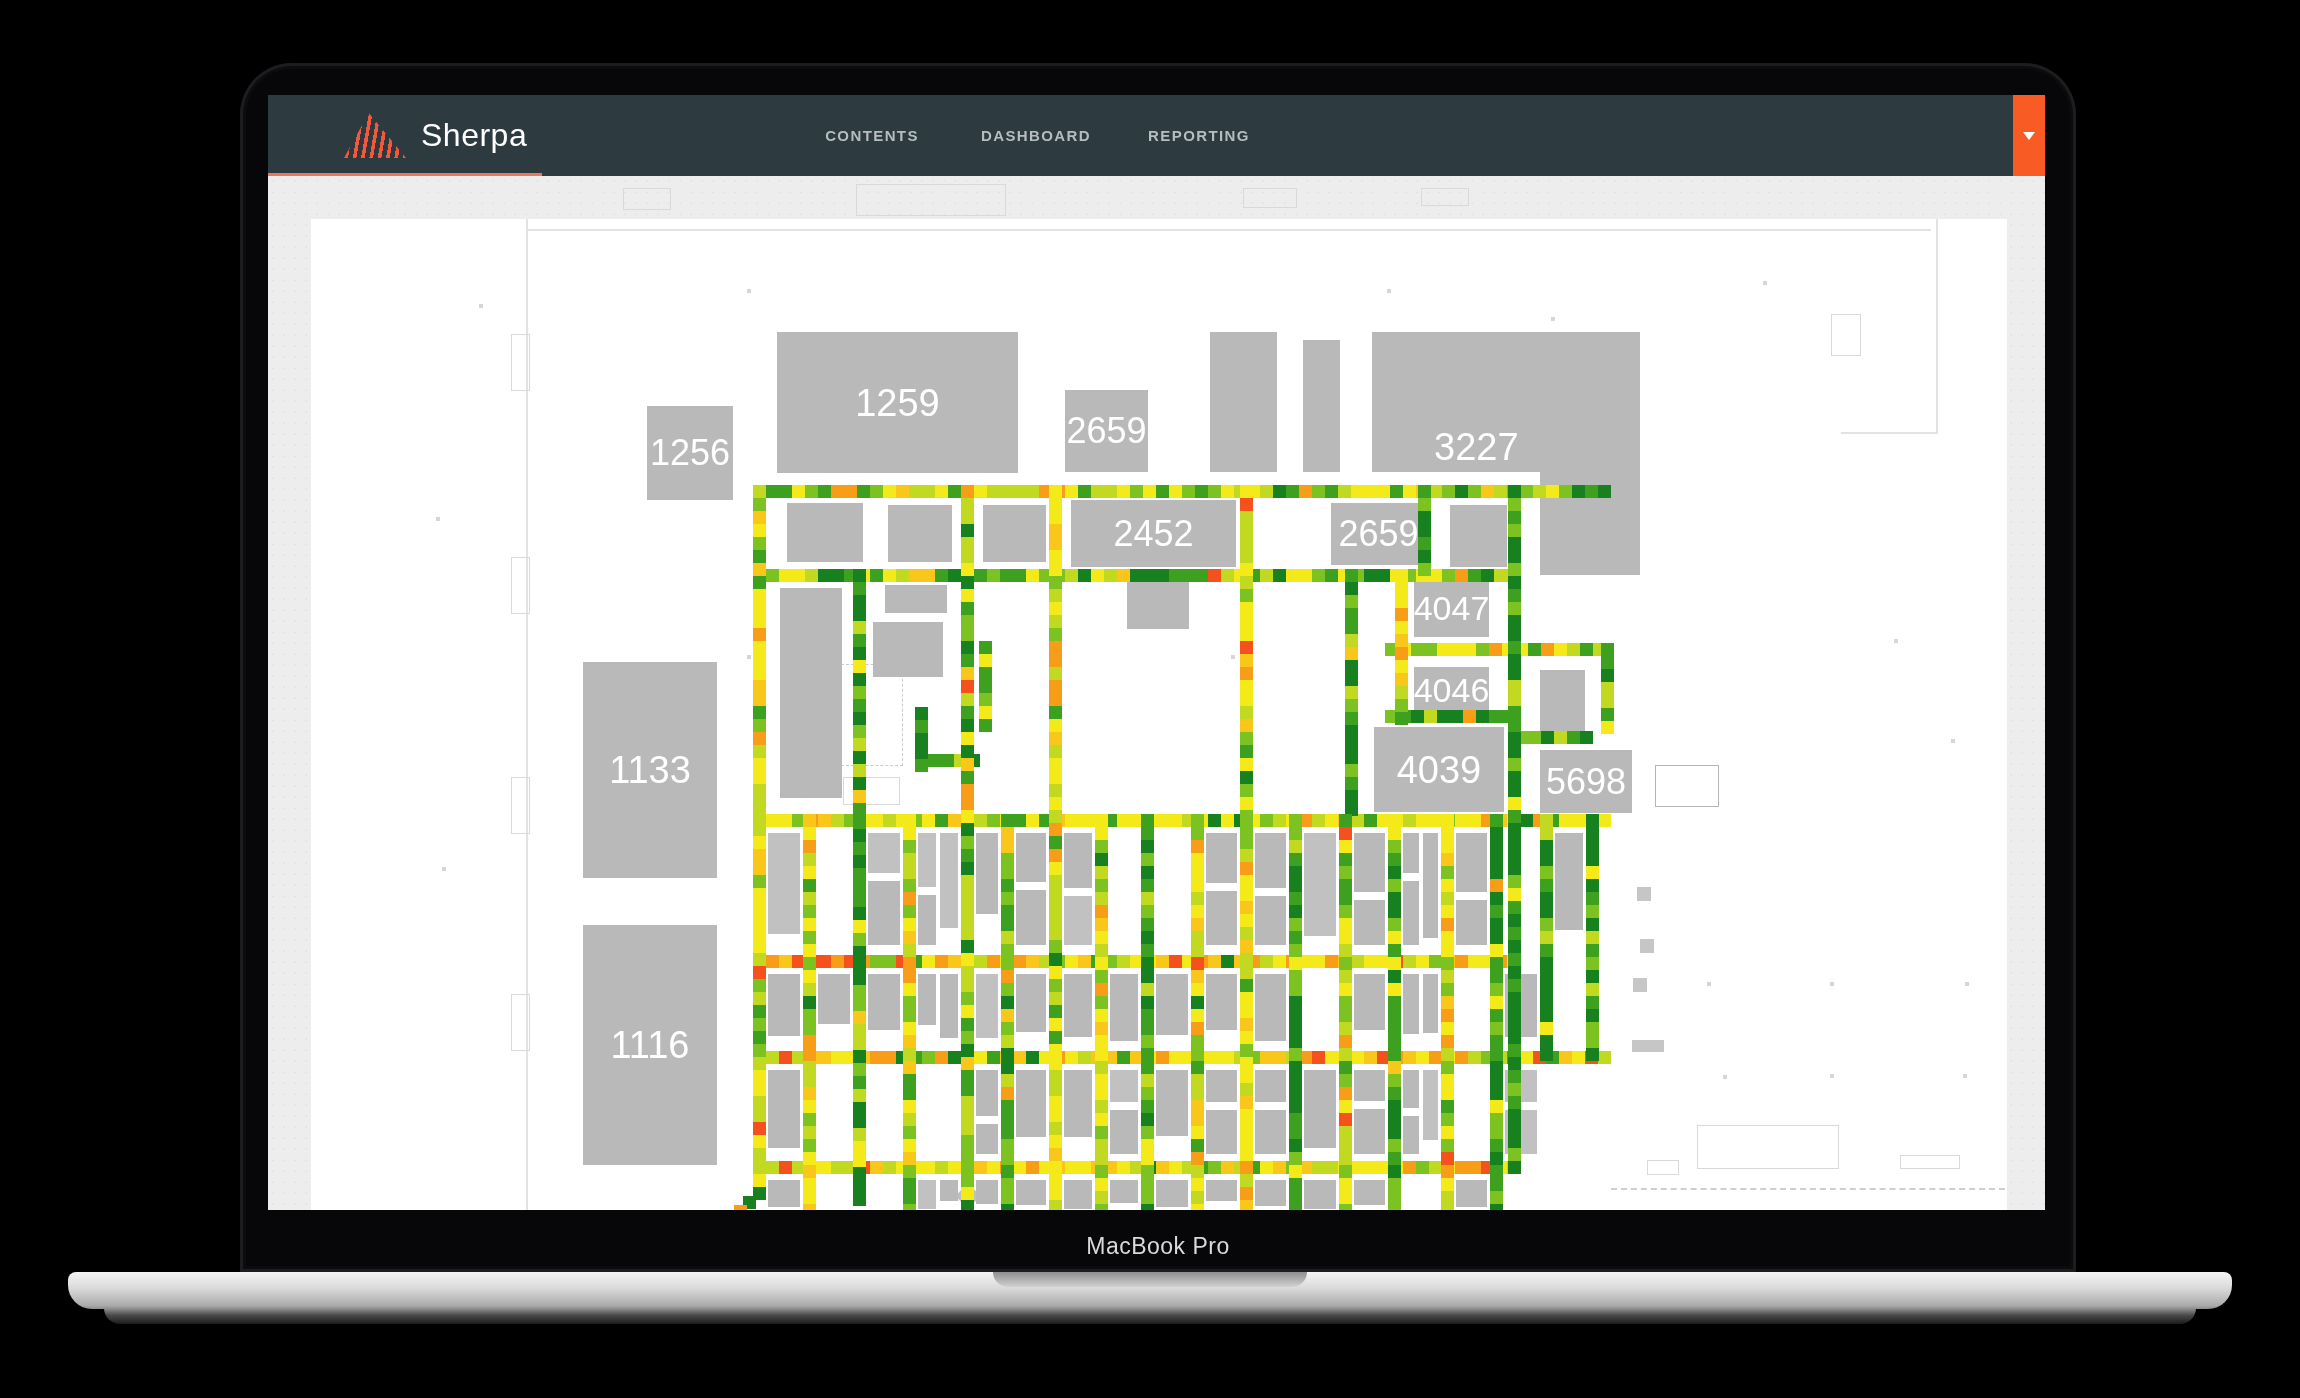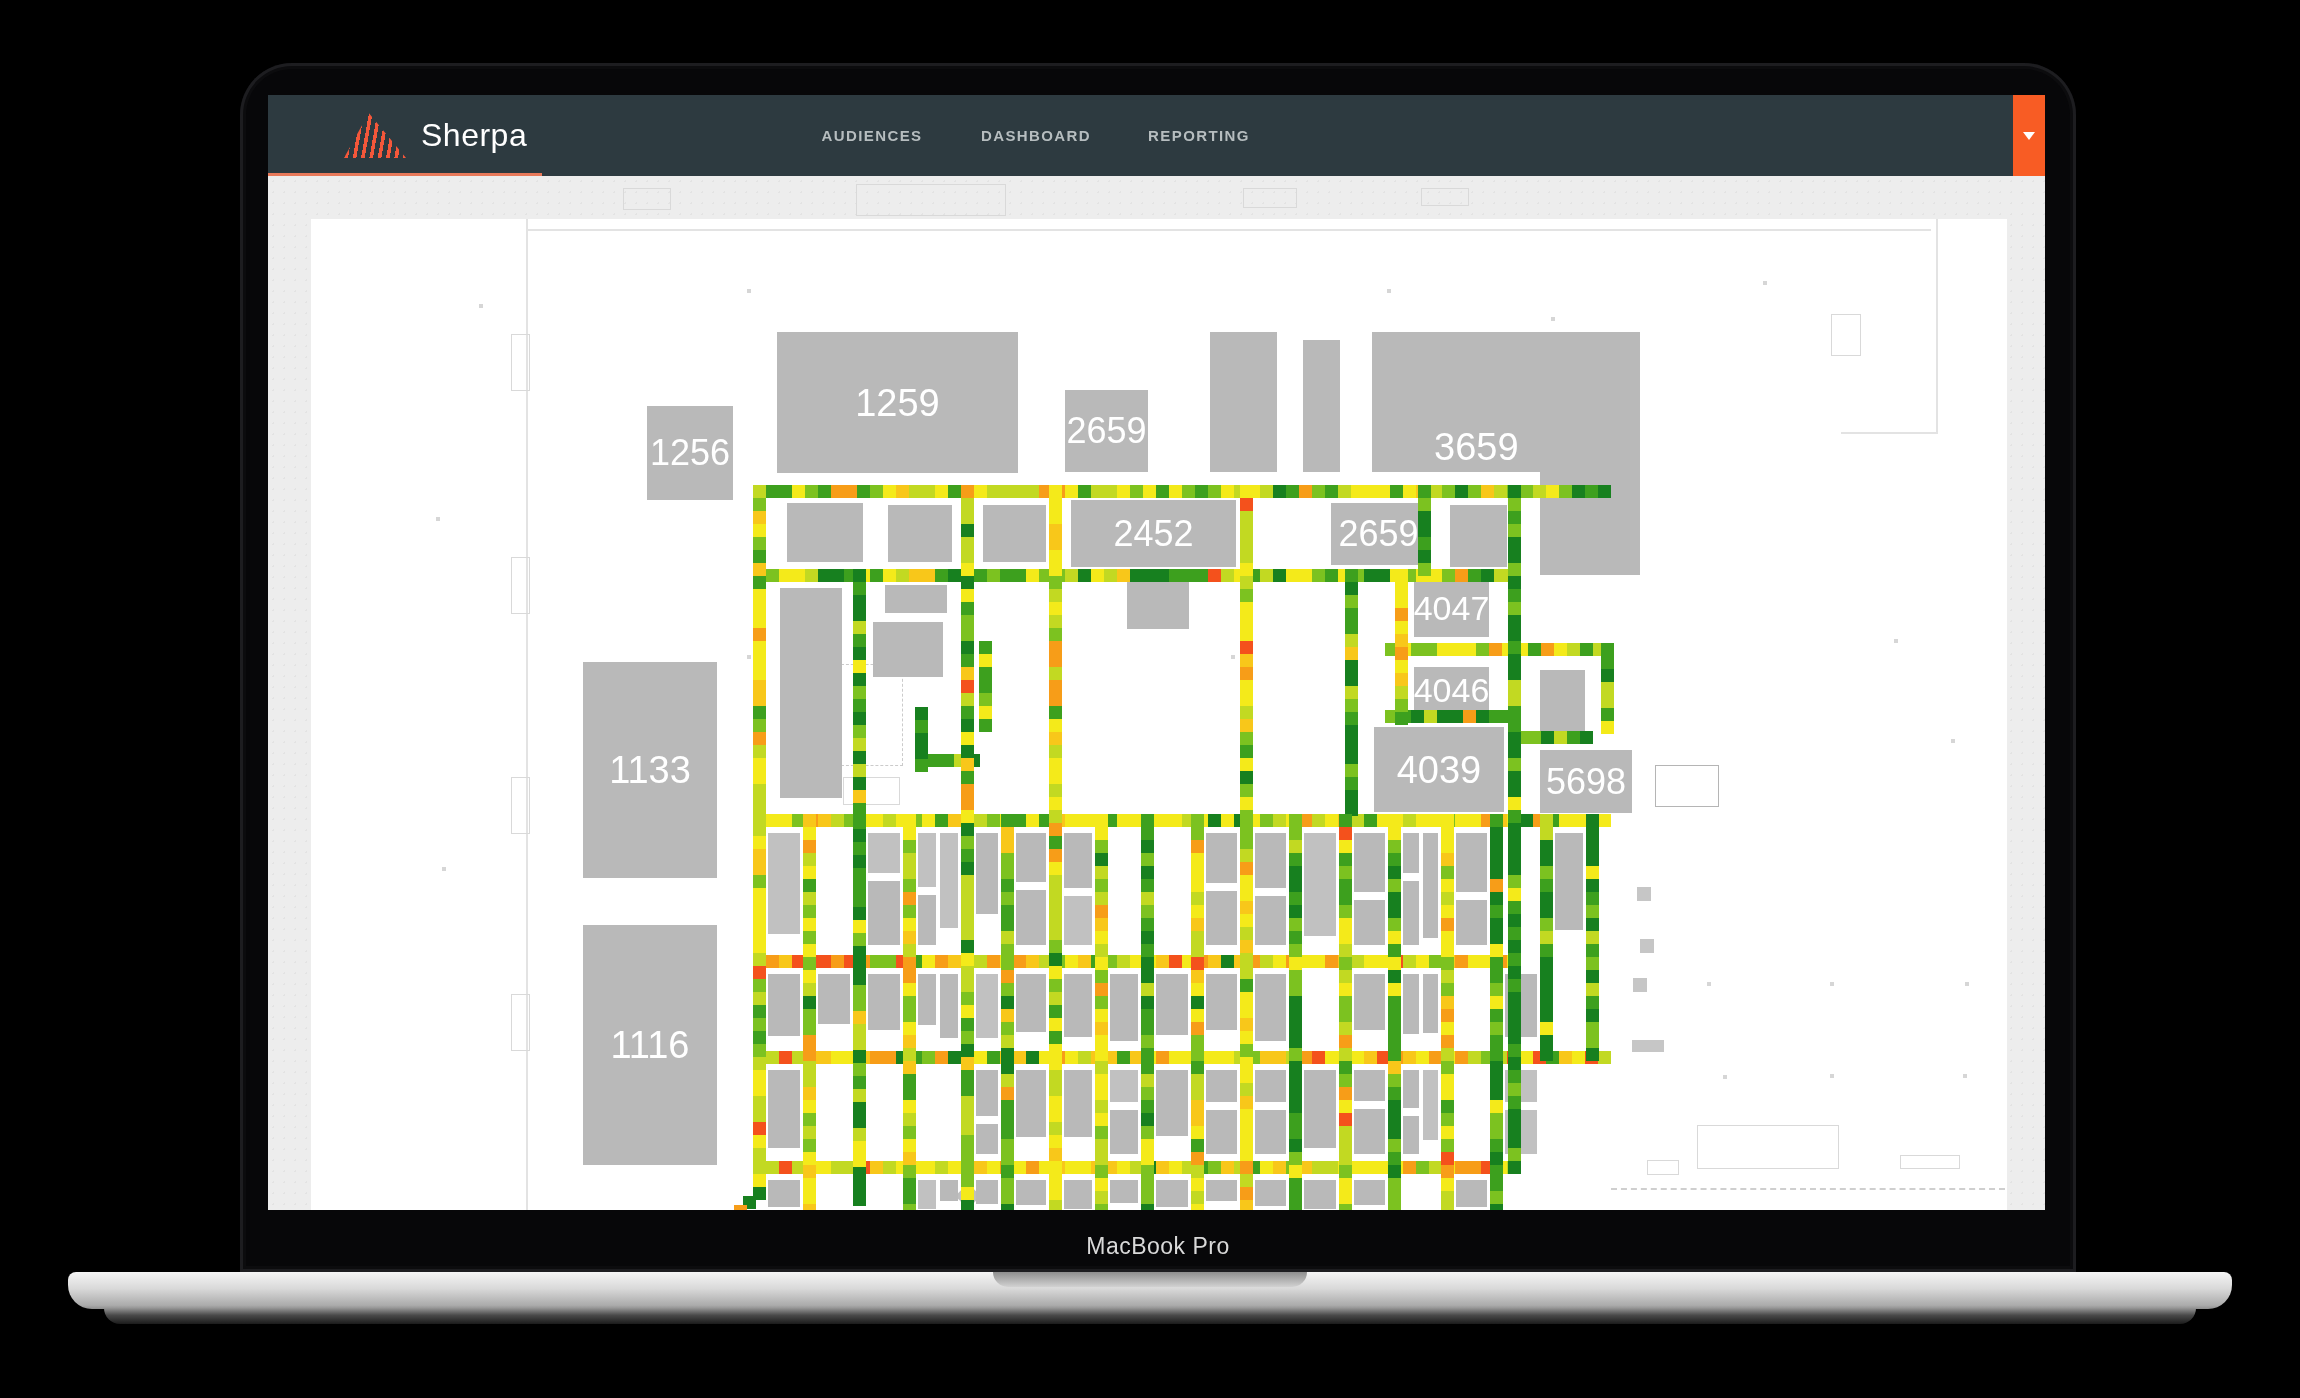--- a/index.html
+++ b/index.html
@@ -61,21 +61,21 @@
 
 <div class="stage">
   <div class="bezel">
     <div class="screen">
 
       <header class="nav">
         <div class="brand">
           <div class="logo"></div>
           <span class="brand-name">Sherpa</span>
         </div>
-        <div class="tab" style="left:539px;width:130px;">AUDIENCES</div>
+        <div class="tab" style="left:539px;width:130px;">CONTENTS</div>
         <div class="tab" style="left:703px;width:130px;">DASHBOARD</div>
         <div class="tab" style="left:866px;width:130px;">REPORTING</div>
         <div class="nav-underline"></div>
         <button class="menu-btn">
           <span class="caret"></span>
         </button>
       </header>
 
       <main class="content" id="content">
         <div class="plan" id="plan">
@@ -125,21 +125,21 @@
             </div>
             <div class="booth" style="left: 466px; top: 113px; width: 241px; height: 141px;">
               <span class="lbl" style="font-size: 38px;">1259</span>
             </div>
             <div class="booth" style="left: 754px; top: 171px; width: 83px; height: 82px;">
               <span class="lbl" style="font-size: 36px;">2659</span>
             </div>
             <div class="booth" style="left: 899px; top: 113px; width: 67px; height: 140px;"></div>
             <div class="booth" style="left: 992px; top: 121px; width: 37px; height: 132px;"></div>
             <div class="booth" style="left: 1061px; top: 113px; width: 268px; height: 140px;">
-              <span class="lbl abs" style="font-size: 38px; left: 62px; top: 96px;">3659</span>
+              <span class="lbl abs" style="font-size: 38px; left: 62px; top: 96px;">3227</span>
             </div>
             <div class="booth" style="left: 1229px; top: 253px; width: 100px; height: 103px;"></div>
             <div class="booth" style="left: 760px; top: 281px; width: 165px; height: 67px;">
               <span class="lbl" style="font-size: 36px;">2452</span>
             </div>
             <div class="booth" style="left: 1020px; top: 284px; width: 95px; height: 62px;">
               <span class="lbl" style="font-size: 36px;">2659</span>
             </div>
             <div class="booth" style="left: 1139px; top: 286px; width: 57px; height: 62px;"></div>
             <div class="booth" style="left: 1103px; top: 359px; width: 75px; height: 59px;">

